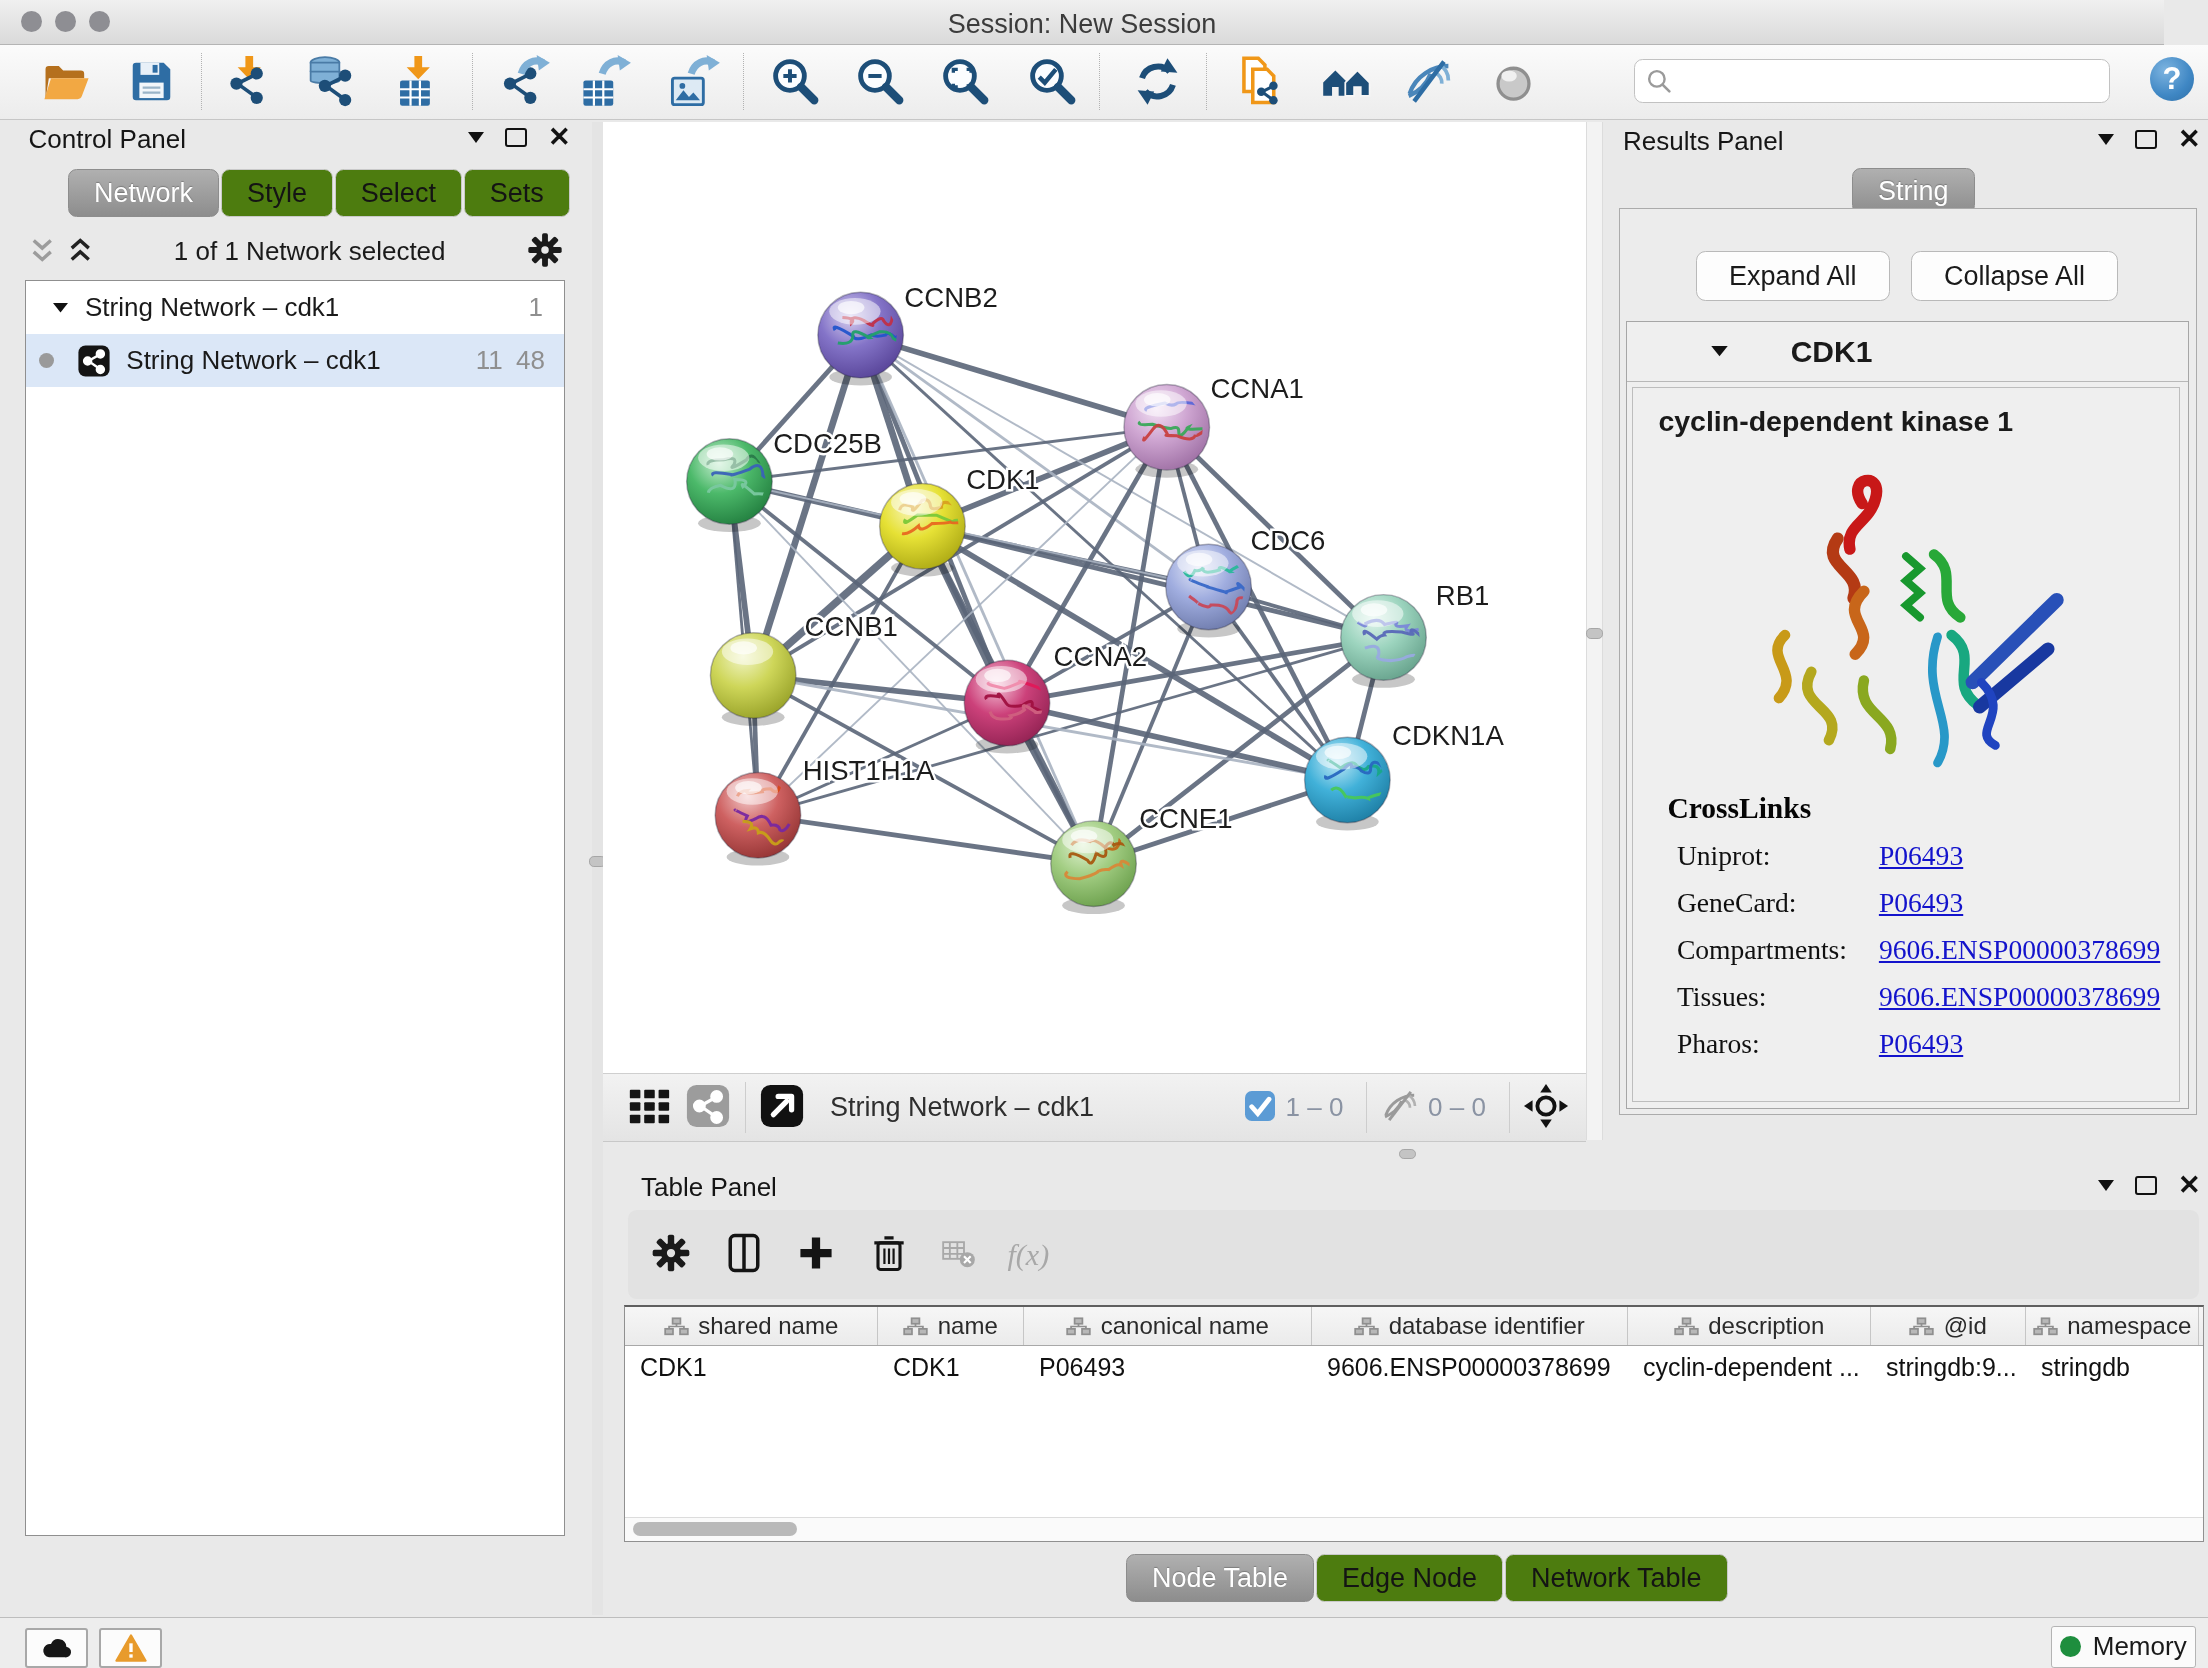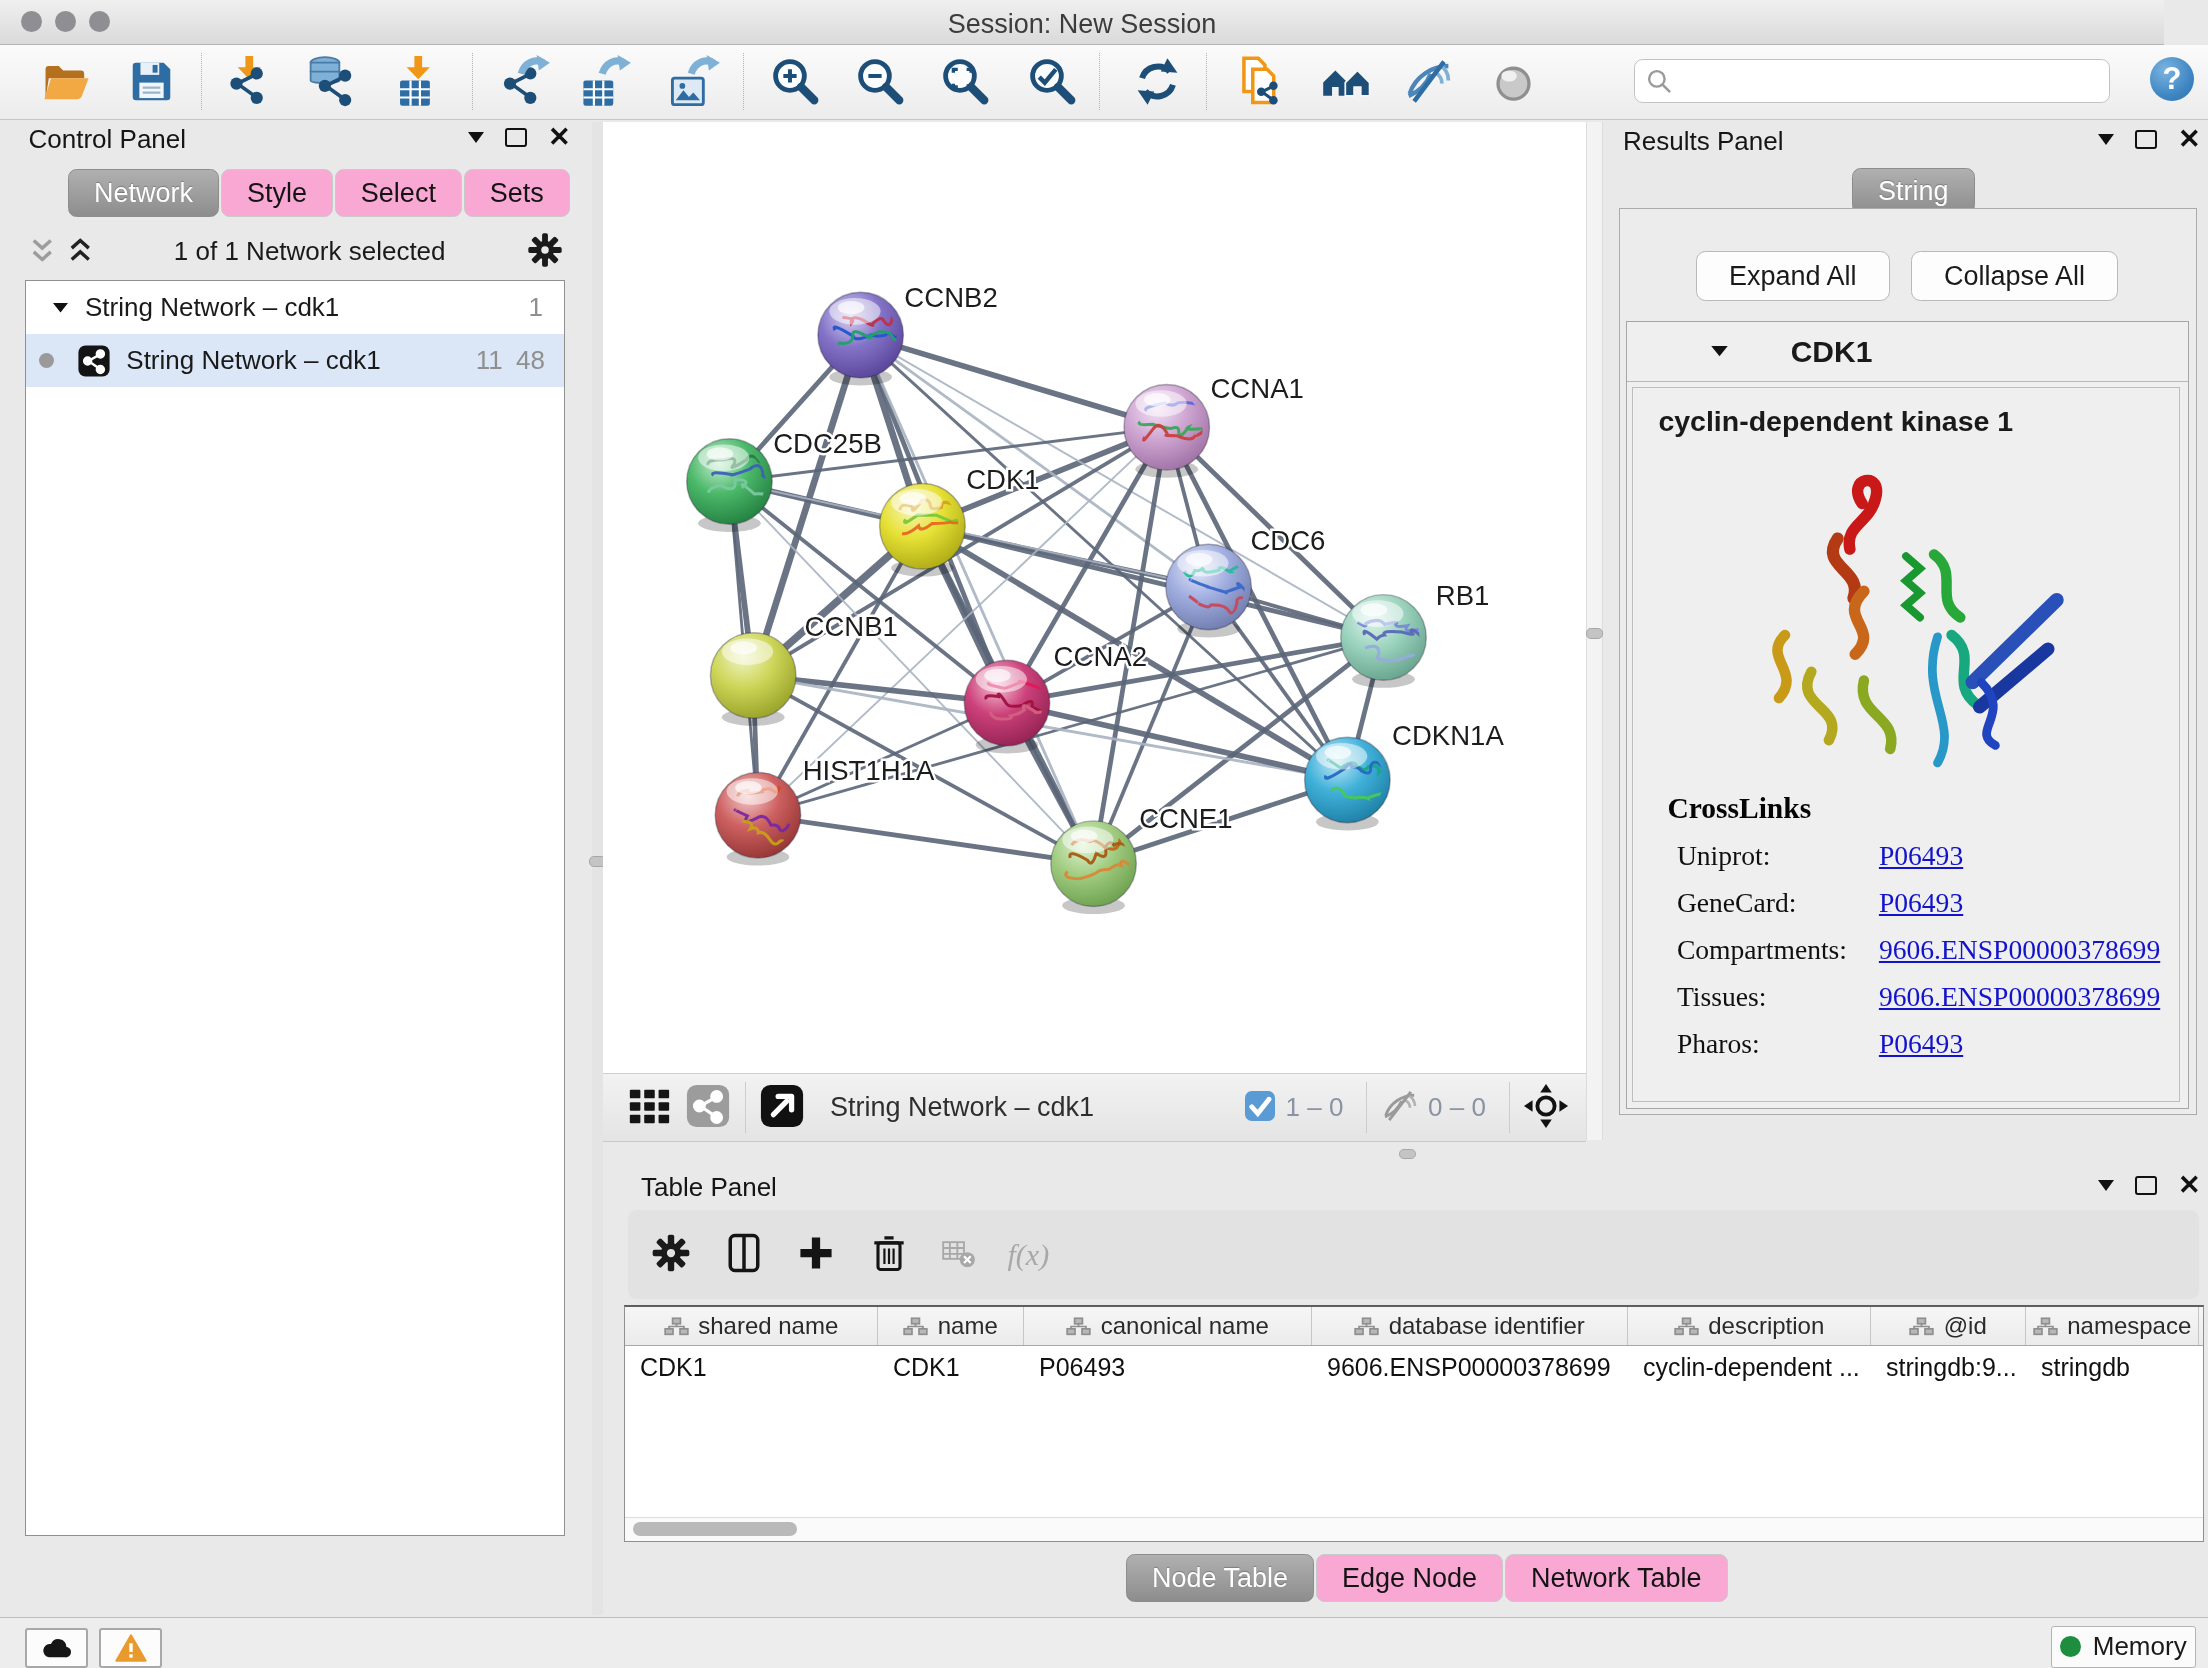--- a/index.html
+++ b/index.html
@@ -24,21 +24,21 @@
   #help-btn{left:2150px;top:12.4px;width:44px;height:44px;border-radius:50%;
             background:radial-gradient(circle at 35% 30%,#7db4e0,#3f87c4 60%,#2f6ea6);
             color:#fff;font-size:31px;font-weight:bold;text-align:center;line-height:44px;}
   
   .panel-title{font-size:26px;color:#151515;}
   .pctrl{display:flex;align-items:center;gap:21px;}
   .tri-down{width:0;height:0;border-left:8.6px solid transparent;border-right:8.6px solid transparent;border-top:11.4px solid #111;}
   .float-sq{width:18px;height:15px;border:2.9px solid #111;border-radius:2.9px;}
   .close-x{font-size:27px;font-weight:bold;color:#111;line-height:19px;}
   .tab{height:46px;display:flex;align-items:center;justify-content:center;padding:0 25px;
-       font-size:27px;background:#f9a8d4;border:1px solid #c9c9c9;border-radius:8.6px;color:#141414;}
+       font-size:27px;background:#4d7c0f;border:1px solid #c9c9c9;border-radius:8.6px;color:#141414;}
   .tab.active{background:linear-gradient(#b0b0b0,#8d8d8d);color:#fff;border-color:#8d8d8d;
               text-shadow:0 -1px 1px rgba(0,0,0,.25);}
   
   #control-panel{left:0;top:120px;width:592px;height:1497px;}
   #cp-tabs{left:68px;top:49px;display:flex;gap:1.9px;}
   #cp-selrow{left:17px;top:107px;width:557px;height:49px;display:flex;align-items:center;}
   #cp-selrow svg{width:32px;height:34px;}
   #cp-sel-label{flex:1;text-align:center;font-size:26px;}
   #cp-list{left:25px;top:160px;width:538px;height:1254px;background:#fff;border:1.9px solid #8f8f8f;overflow:hidden;}
   .net-row{height:53px;display:flex;align-items:center;font-size:26px;}

